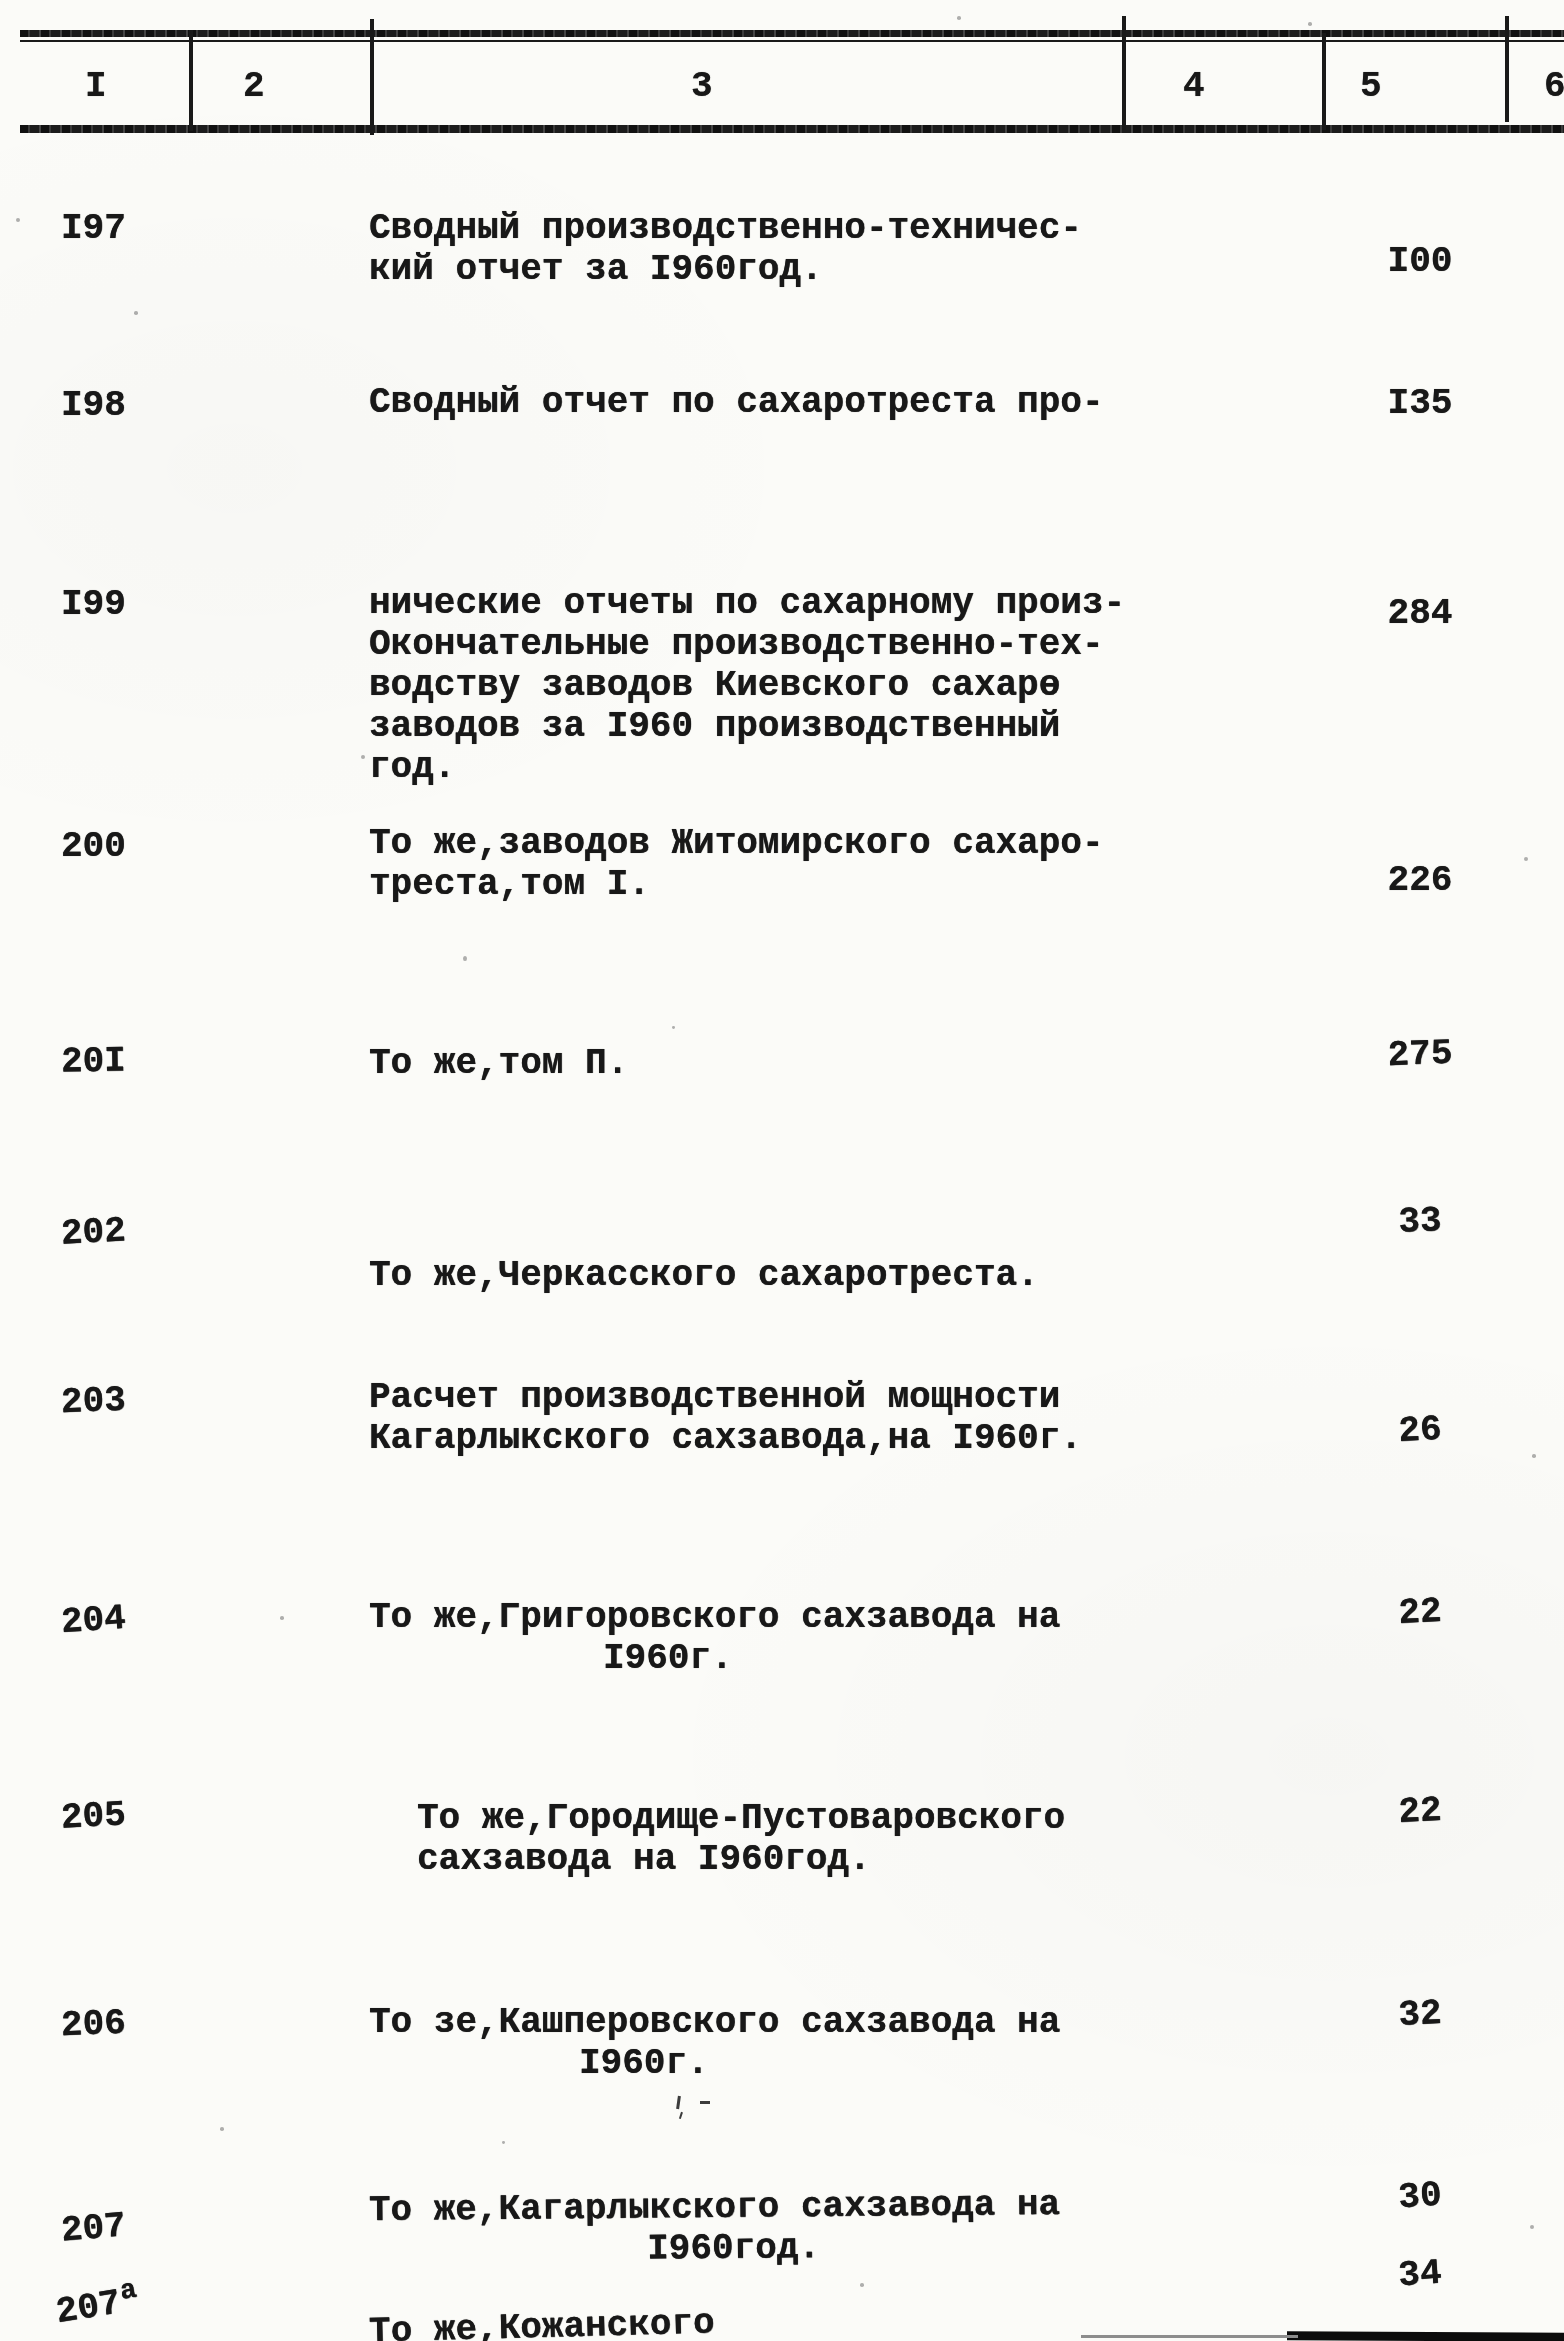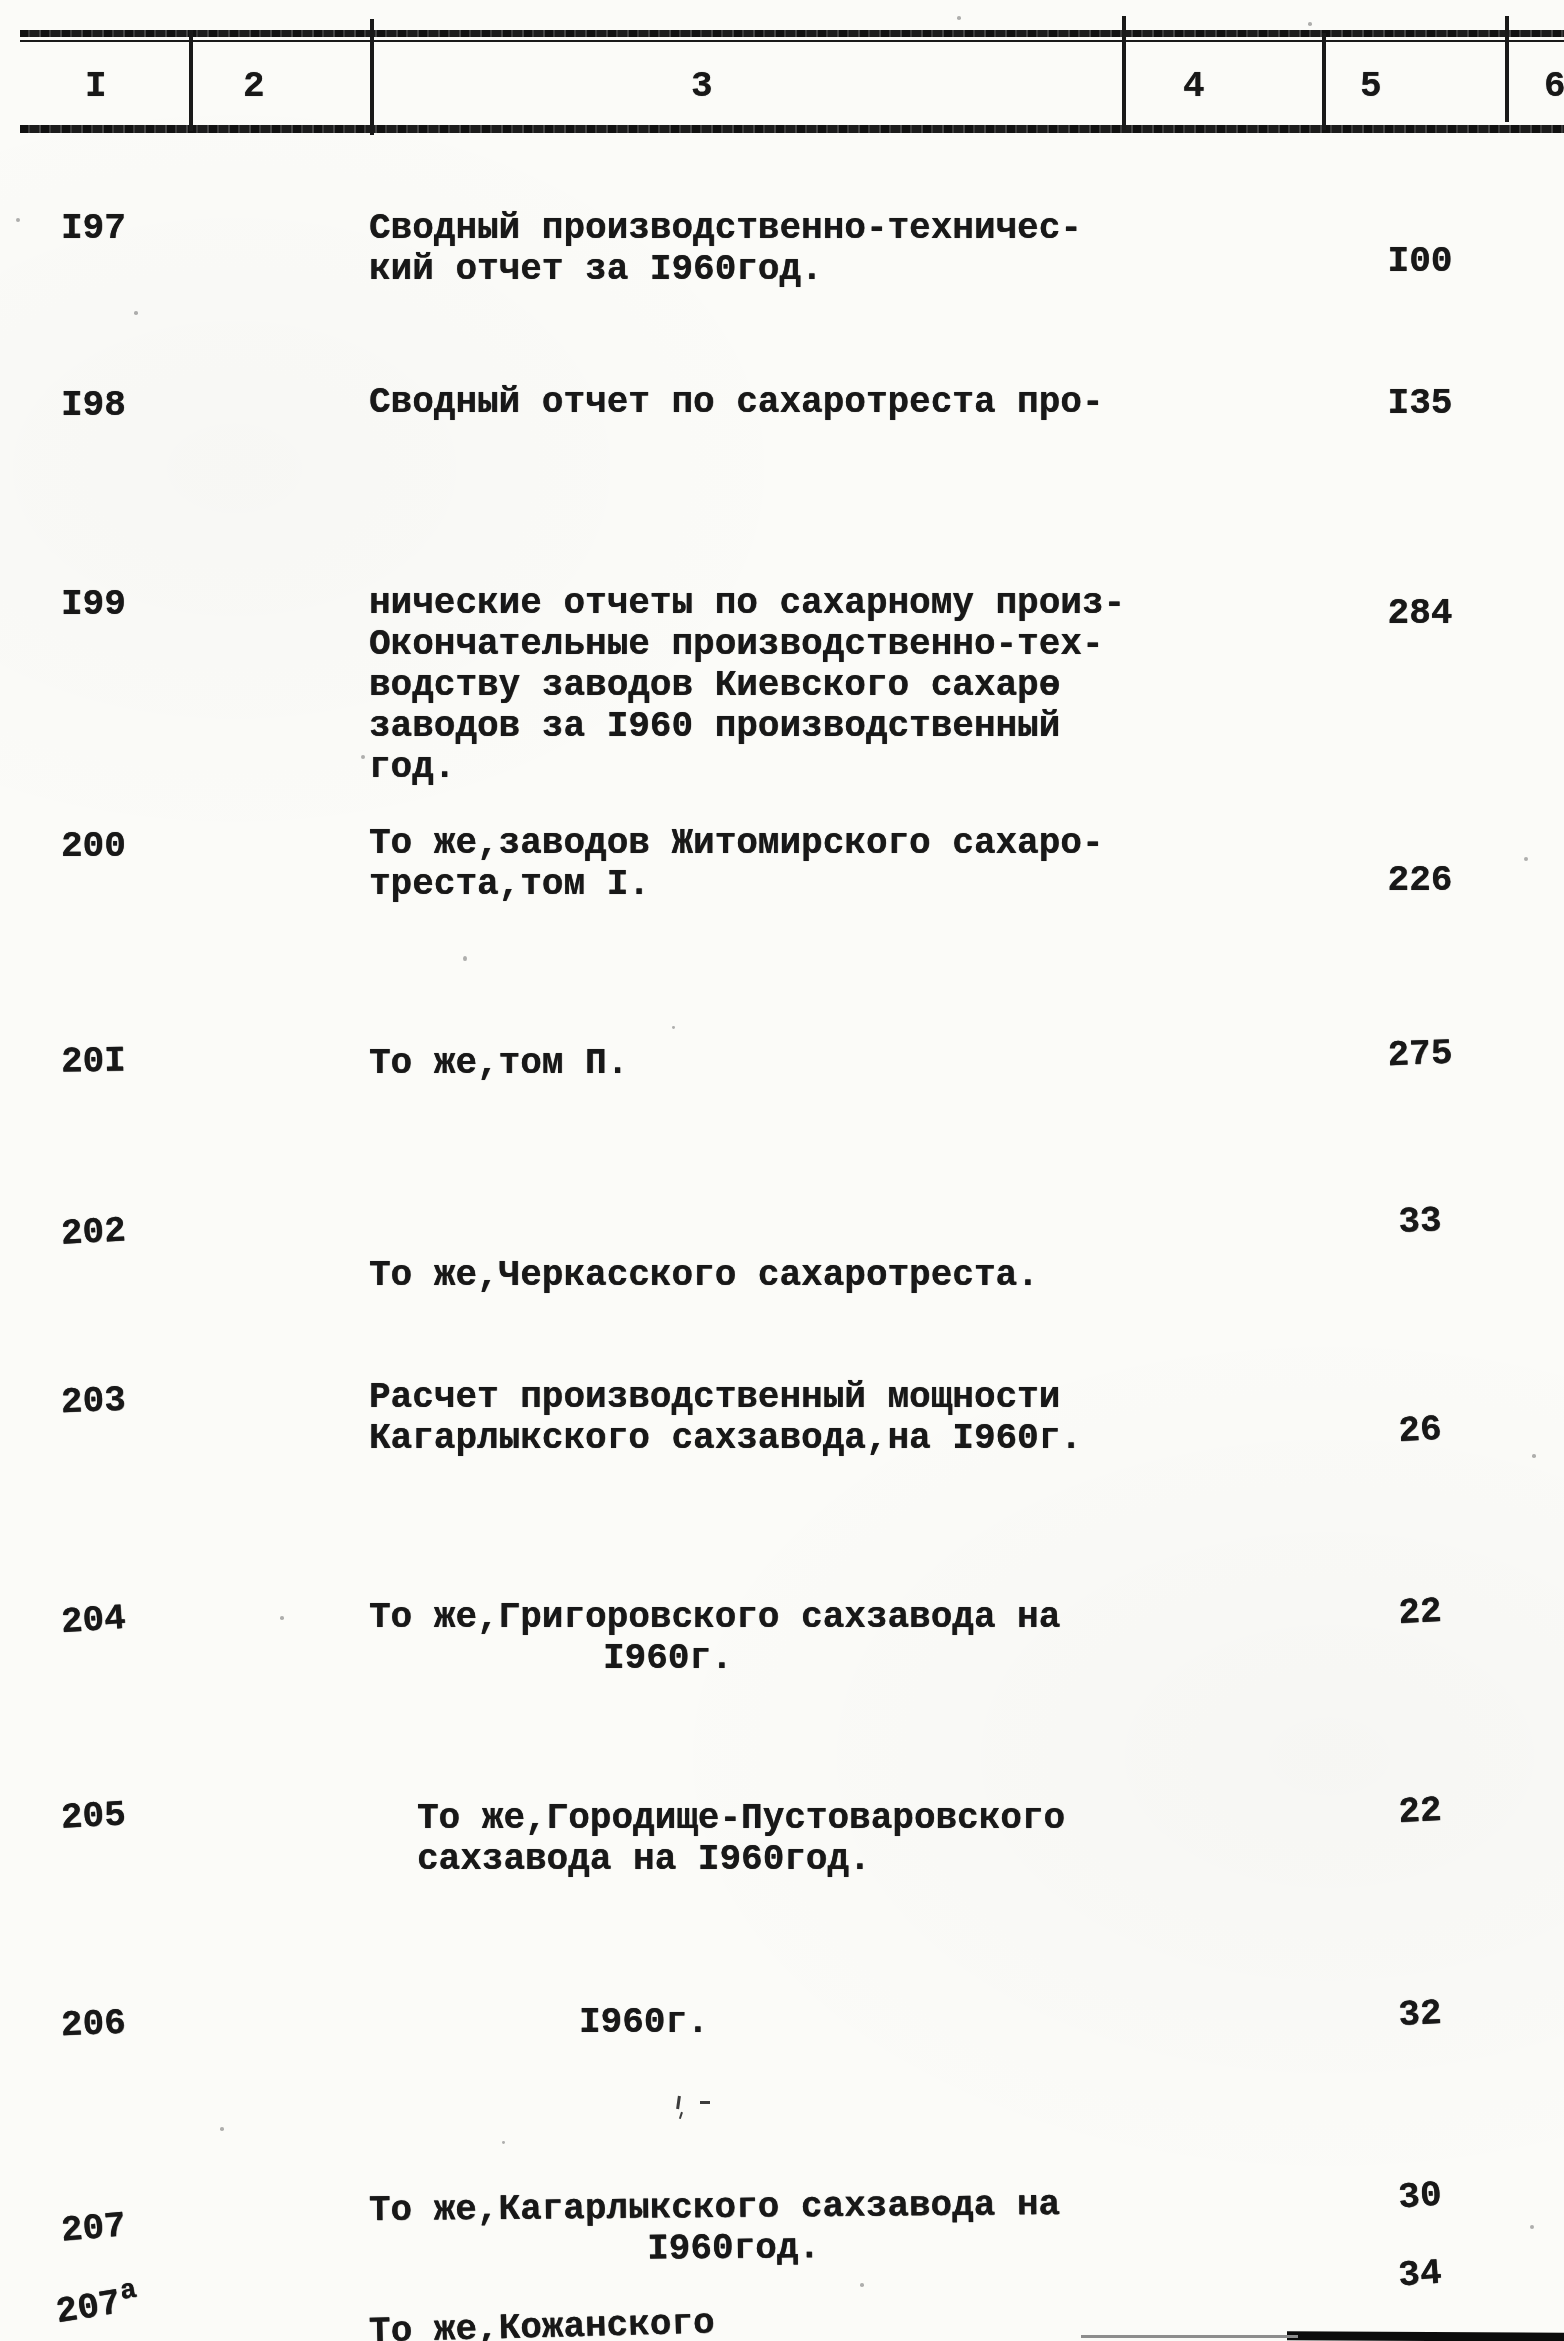--- a/index.html
+++ b/index.html
@@ -111,21 +111,21 @@
     <div class="num" style="top:1212px;transform:rotate(-3deg);">202</div>
     <div class="text" style="top:1255px;">
       <div class="line">То же,Черкасского сахаротреста.</div>
     </div>
     <div class="count" style="top:1201px;transform:rotate(-2deg);">33</div>
   </div>
 
   <div>
     <div class="num" style="top:1381px;transform:rotate(-2deg);">203</div>
     <div class="text" style="top:1377px;">
-      <div class="line">Расчет производственный мощности</div>
+      <div class="line">Расчет производственной мощности</div>
       <div class="line">Кагарлыкского сахзавода,на I960г.</div>
     </div>
     <div class="count" style="top:1410px;transform:rotate(-3deg);">26</div>
   </div>
 
   <div>
     <div class="num" style="top:1600px;transform:rotate(-4deg);">204</div>
     <div class="text" style="top:1597px;">
       <div class="line">То же,Григоровского сахзавода на</div>
       <div class="line" style="margin-left:234px;">I960г.</div>
@@ -138,20 +138,21 @@
     <div class="text" style="top:1798px;margin-left:48px;">
       <div class="line">То же,Городище-Пустоваровского</div>
       <div class="line">сахзавода на I960год.</div>
     </div>
     <div class="count" style="top:1791px;transform:rotate(-3deg);">22</div>
   </div>
 
   <div>
     <div class="num" style="top:2004px;transform:rotate(-2deg);">206</div>
     <div class="text" style="top:2002px;">
+      <div class="line">То зе,Кашперовского сахзавода на</div>
       <div class="line" style="margin-left:210px;">I960г.</div>
     </div>
     <div class="count" style="top:1994px;transform:rotate(-3deg);">32</div>
   </div>
 
   <div>
     <div class="num" style="top:2208px;transform:rotate(-5deg);">207</div>
     <div class="text" style="top:2187px;transform:rotate(-0.5deg);">
       <div class="line">То же,Кагарлыкского сахзавода на</div>
       <div class="line" style="margin-left:278px;">I960год.</div>

